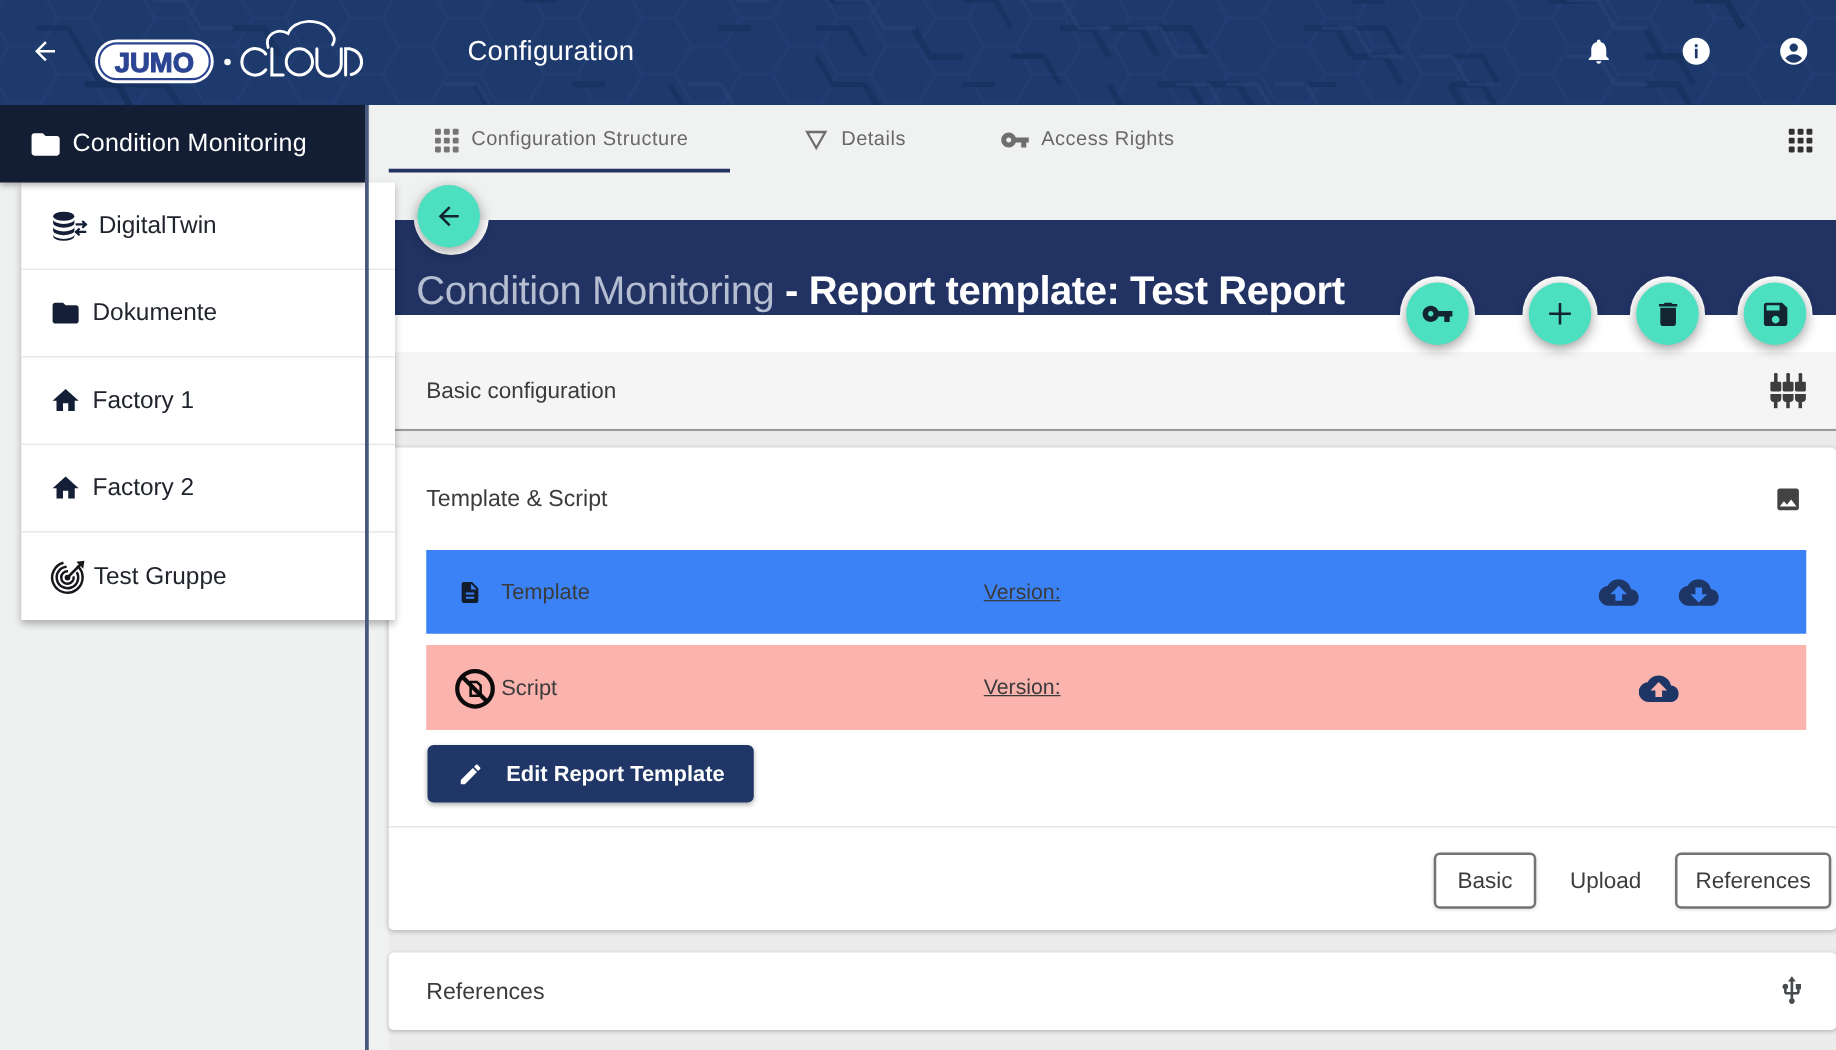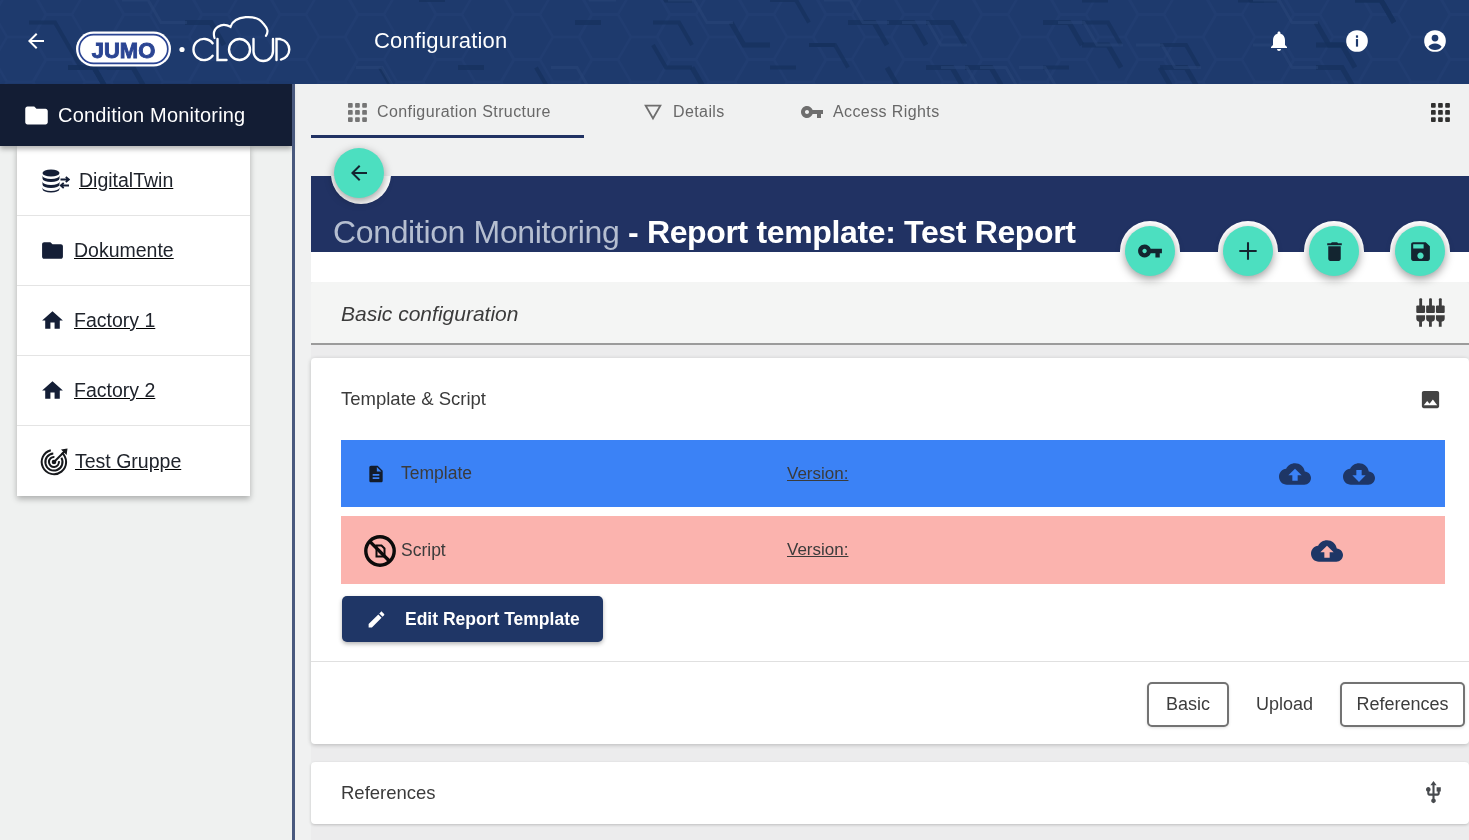--- a/index.html
+++ b/index.html
@@ -7,21 +7,21 @@
   .abs { position:absolute; }
 
   
   #topbar { position:absolute; left:0; top:0; width:1469px; height:84px; background:#1e3a6d; overflow:hidden; }
   #topbar .title { position:absolute; left:374px; top:28px; color:#fff; font-size:22px; font-weight:400; letter-spacing:.2px; }
 
   
   #sidebar { position:absolute; left:0; top:84px; width:292px; height:756px; background:#eff1f0; }
   #sbheader { position:absolute; left:0; top:0; width:292px; height:62px; background:#131d34; color:#fff; display:flex; align-items:center; box-shadow:0 3px 5px rgba(0,0,0,.3); z-index:3;}
   #sbheader .txt { font-size:20px; font-weight:400; margin-left:8px; letter-spacing:.2px; }
-  #sbpanel { position:absolute; left:17px; top:62px; width:233px; background:#fff; box-shadow:0 3px 6px rgba(0,0,0,.28); z-index:2;text-decoration:underline;}
+  #sbpanel { position:absolute; left:17px; top:62px; width:299px; background:#fff; box-shadow:0 3px 6px rgba(0,0,0,.28); z-index:2;}
   .sbrow { height:70px; display:flex; align-items:center; border-bottom:1px solid #e4e4e4; padding-left:23px; }
   .sbrow:last-child { border-bottom:none; }
   .sbrow .txt { font-size:19.5px; color:#20242c; margin-left:9px; }
   #vline { position:absolute; left:292px; top:84px; width:3px; height:756px; background:#49597e; z-index:4; }
 
   
   #tabbar { position:absolute; left:295px; top:84px; width:1174px; height:56px; }
   .tab { position:absolute; top:0; height:56px; display:flex; align-items:center; color:#686868; font-size:16px; letter-spacing:.4px; }
   .tab svg { margin-right:9px; }
   #tabline { position:absolute; left:16px; top:51px; width:273px; height:3px; background:#213263; }
@@ -32,21 +32,21 @@
   #band .t1 { position:absolute; left:22px; top:40px; font-size:32px; line-height:32px; font-weight:400; letter-spacing:-0.35px; color:#b5bed0; white-space:nowrap;}
   #band .t1 b { color:#fff; font-weight:700; }
 
   .fabwrap { position:absolute; z-index:5; }
   .fab { position:absolute; background:#4cdfc0; border-radius:50%; display:flex; align-items:center; justify-content:center; box-shadow:0 3px 10px rgba(0,0,0,.4); }
 
   
   #whitestrip { position:absolute; left:311px; top:252px; width:1158px; height:30px; background:#fff; }
   .gapgray { position:absolute; left:311px; width:1158px; background:#ececed; }
   #basicrow { position:absolute; left:311px; top:282px; width:1158px; height:63px; background:#f4f5f4; border-bottom:2px solid #9b9b9b; border-radius:4px 4px 0 0;}
-  #basicrow .txt { position:absolute; left:30px; top:20px; font-size:21px; color:#3b3b3b;font-style:italic; }
+  #basicrow .txt { position:absolute; left:30px; top:20px; font-size:18px; color:#3b3b3b; }
 
   #card { position:absolute; left:311px; top:358px; width:1158px; height:386px; background:#fff; border-radius:4px; box-shadow:0 1px 4px rgba(0,0,0,.22); }
   #card .head { position:absolute; left:30px; top:30px; font-size:18.5px; color:#3b3b3b; }
   .frow { position:absolute; left:30px; width:1104px; display:flex; align-items:center; }
   #frow1 { top:82px; height:67px; background:#3b82f6; }
   #frow2 { top:158px; height:68px; background:#fbb3ae; }
   .frow .label { font-size:17.5px; color:#3b3b3b; position:absolute; left:60px; }
   .frow .ver { font-size:17px; color:#3b3b3b; position:absolute; left:446px;text-decoration:underline; }
   .navybtn { position:absolute; top:238px; height:46px; background:#1f3666; border-radius:5px; color:#fff; font-size:17.5px; font-weight:700; display:flex; align-items:center; box-shadow:0 2px 4px rgba(0,0,0,.3); }
   #carddiv { position:absolute; left:0px; top:303px; width:1158px; height:1px; background:#e0e0e0; }

